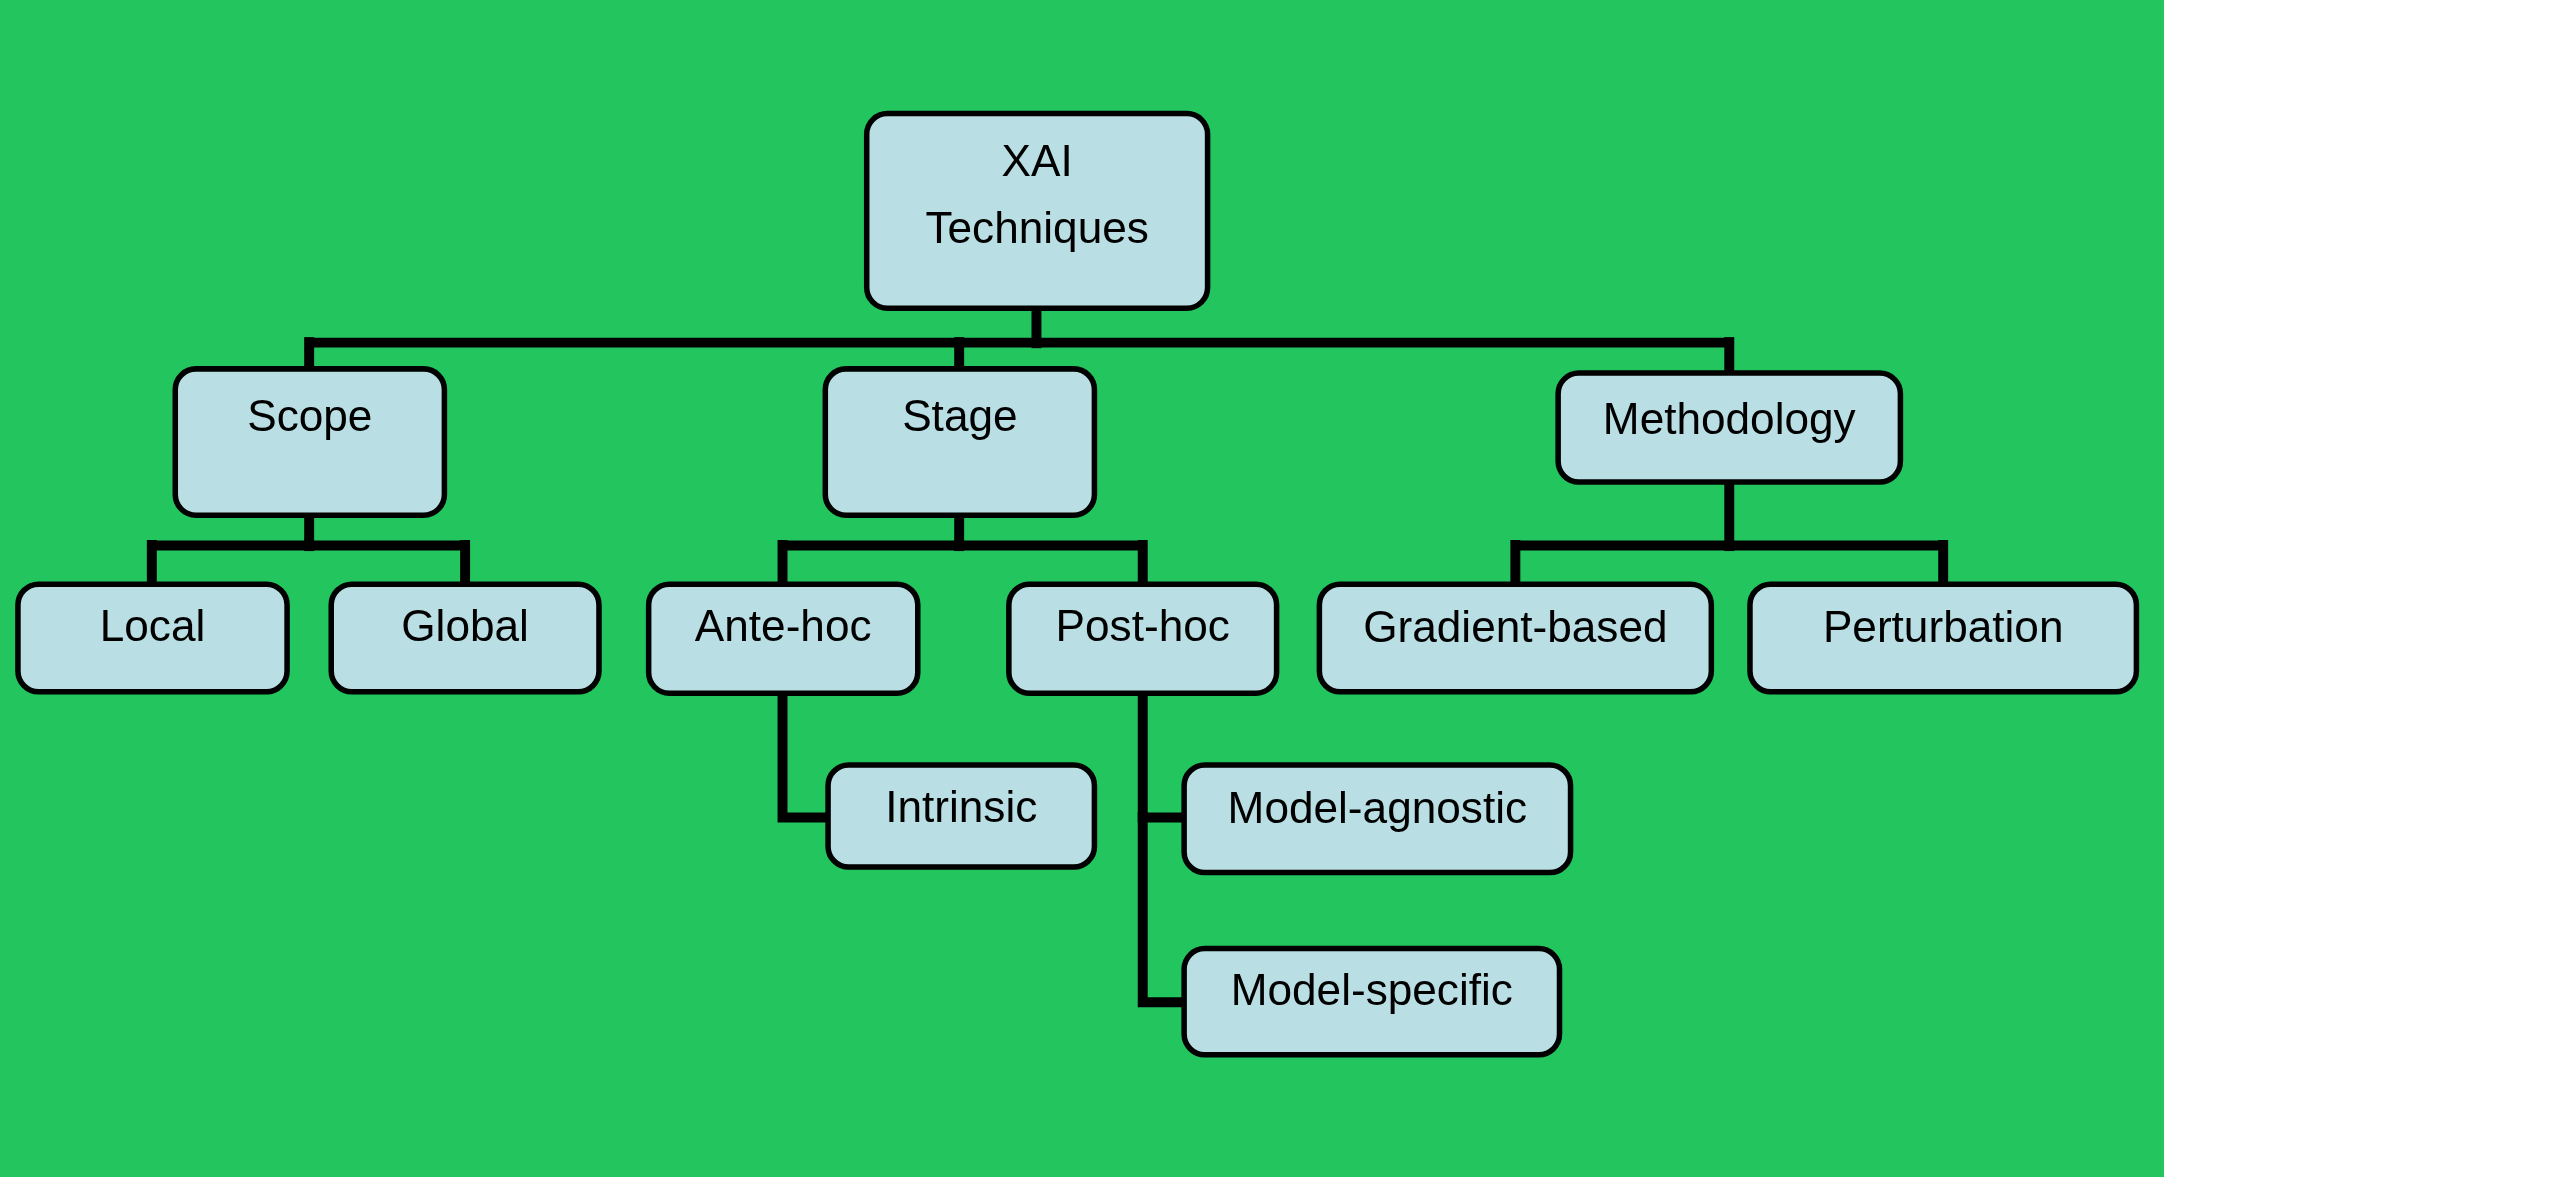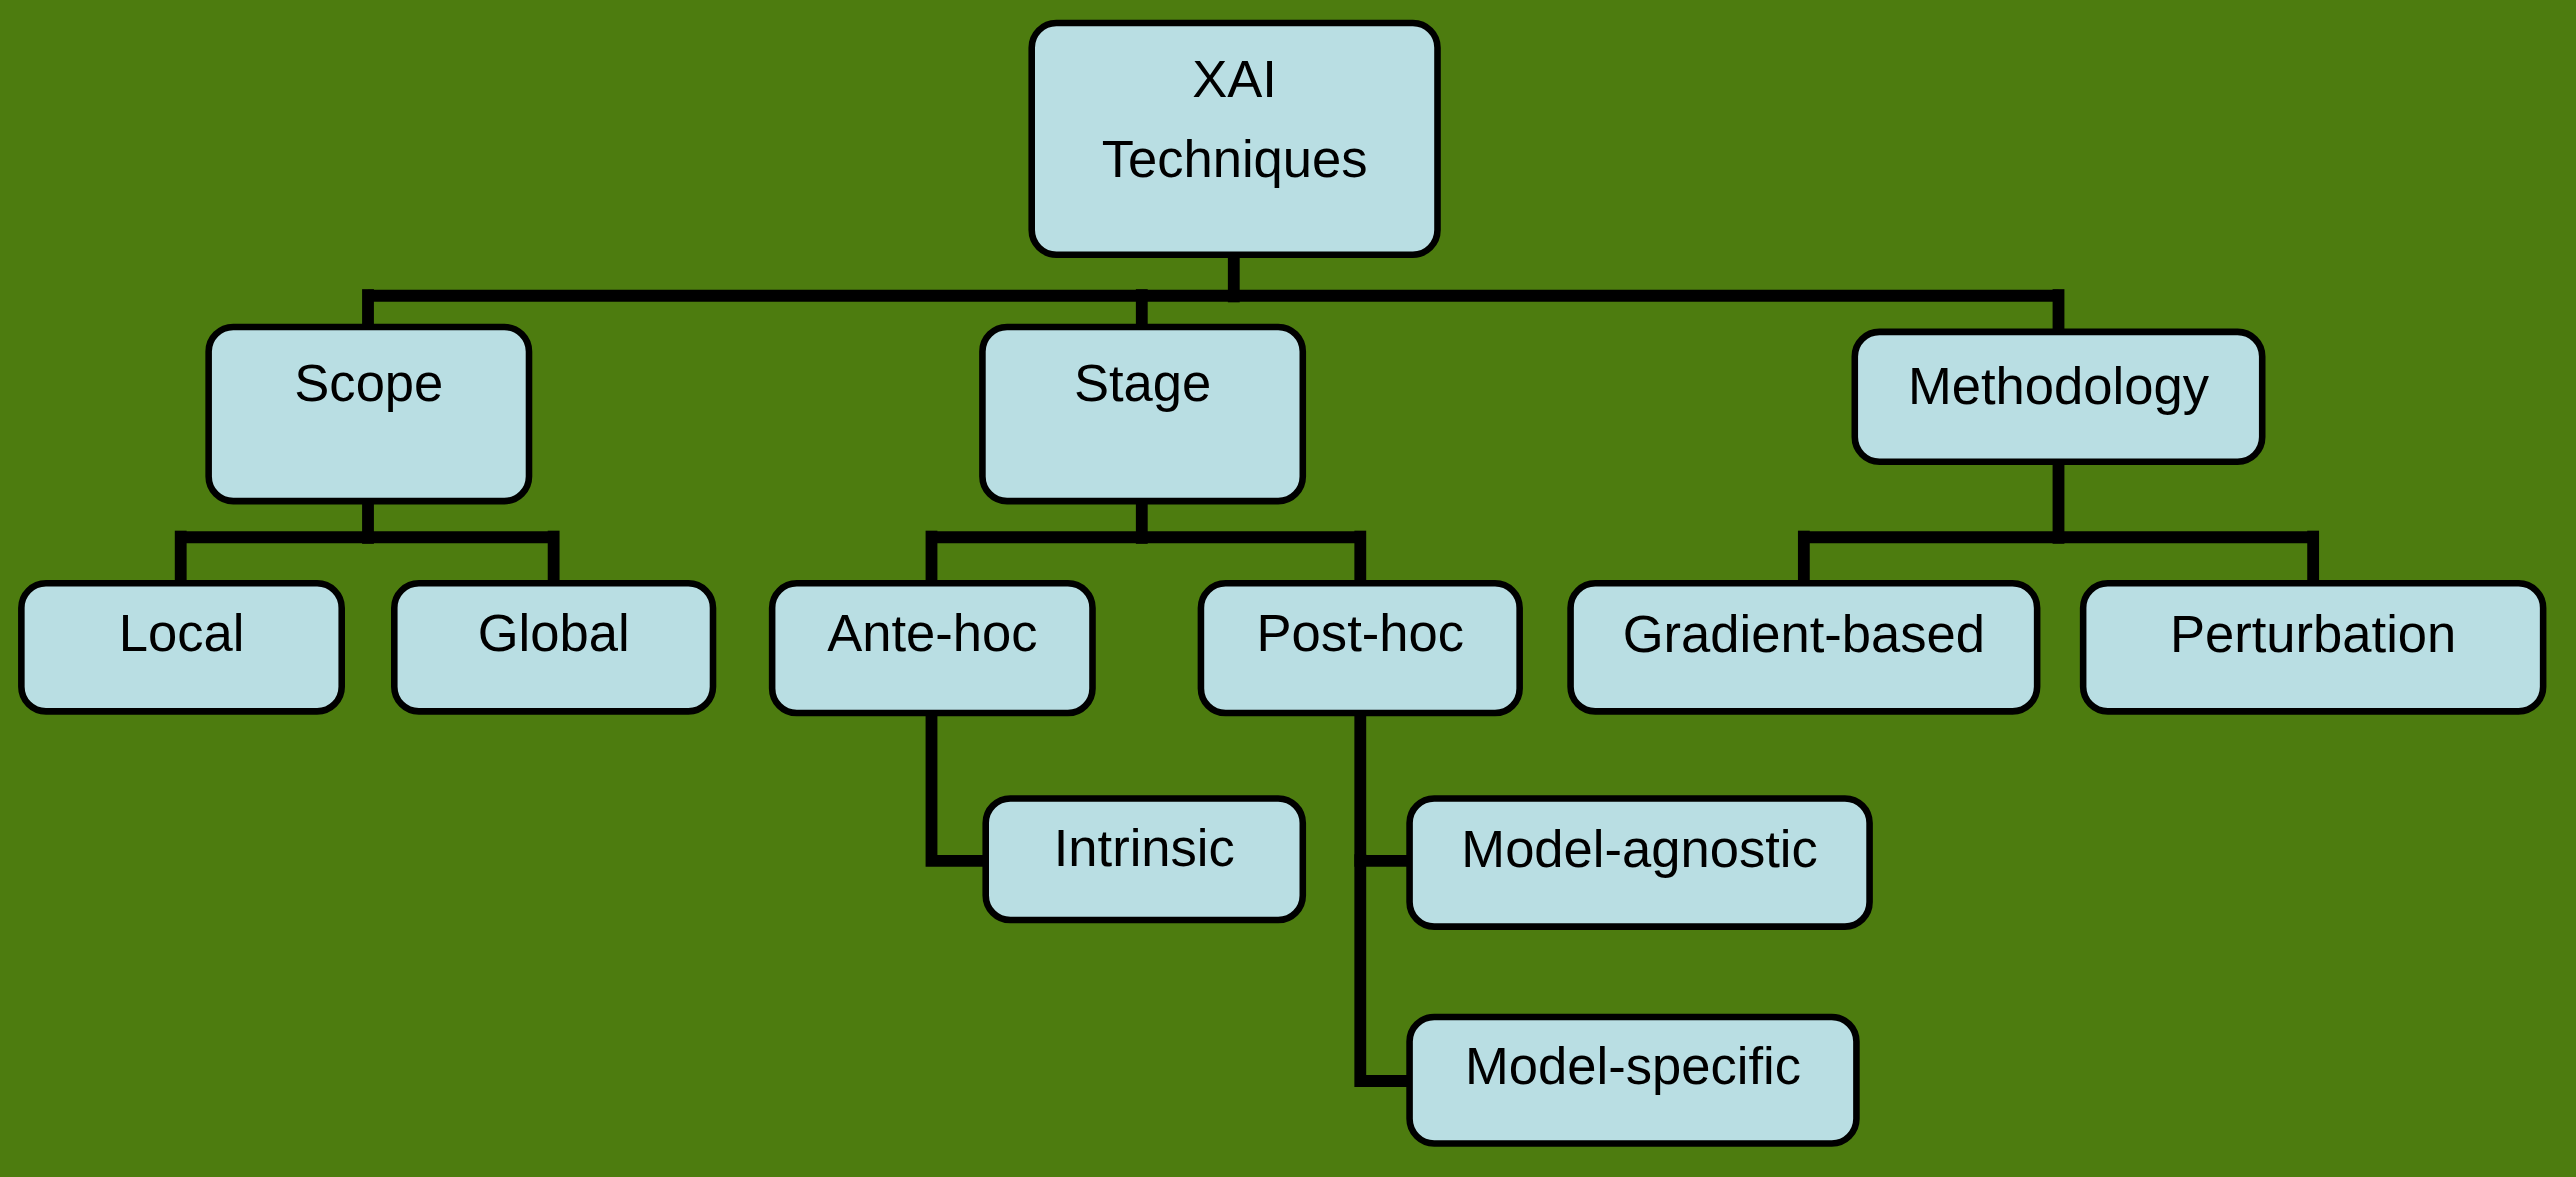--- a/index.html
+++ b/index.html
@@ -2,23 +2,23 @@
 <html style="font-size:11.8px"><head>
 <meta charset="utf-8">
 <style>
   html, body {
     margin: 0;
     padding: 0;
     background: #ffffff;
   }
   .stage {
     position: relative;
-    width: 2576px;
+    width: 2164px;
     height: 1178px;
-    background: #4d7c0f;
+    background: #22c55e;
     overflow: hidden;
   }
   svg.diagram {
     display: block;
     width: 100%;
     height: 100%;
   }
   svg.diagram text {
     font-family: "Liberation Sans", "DejaVu Sans", sans-serif;
     fill: #000000;

